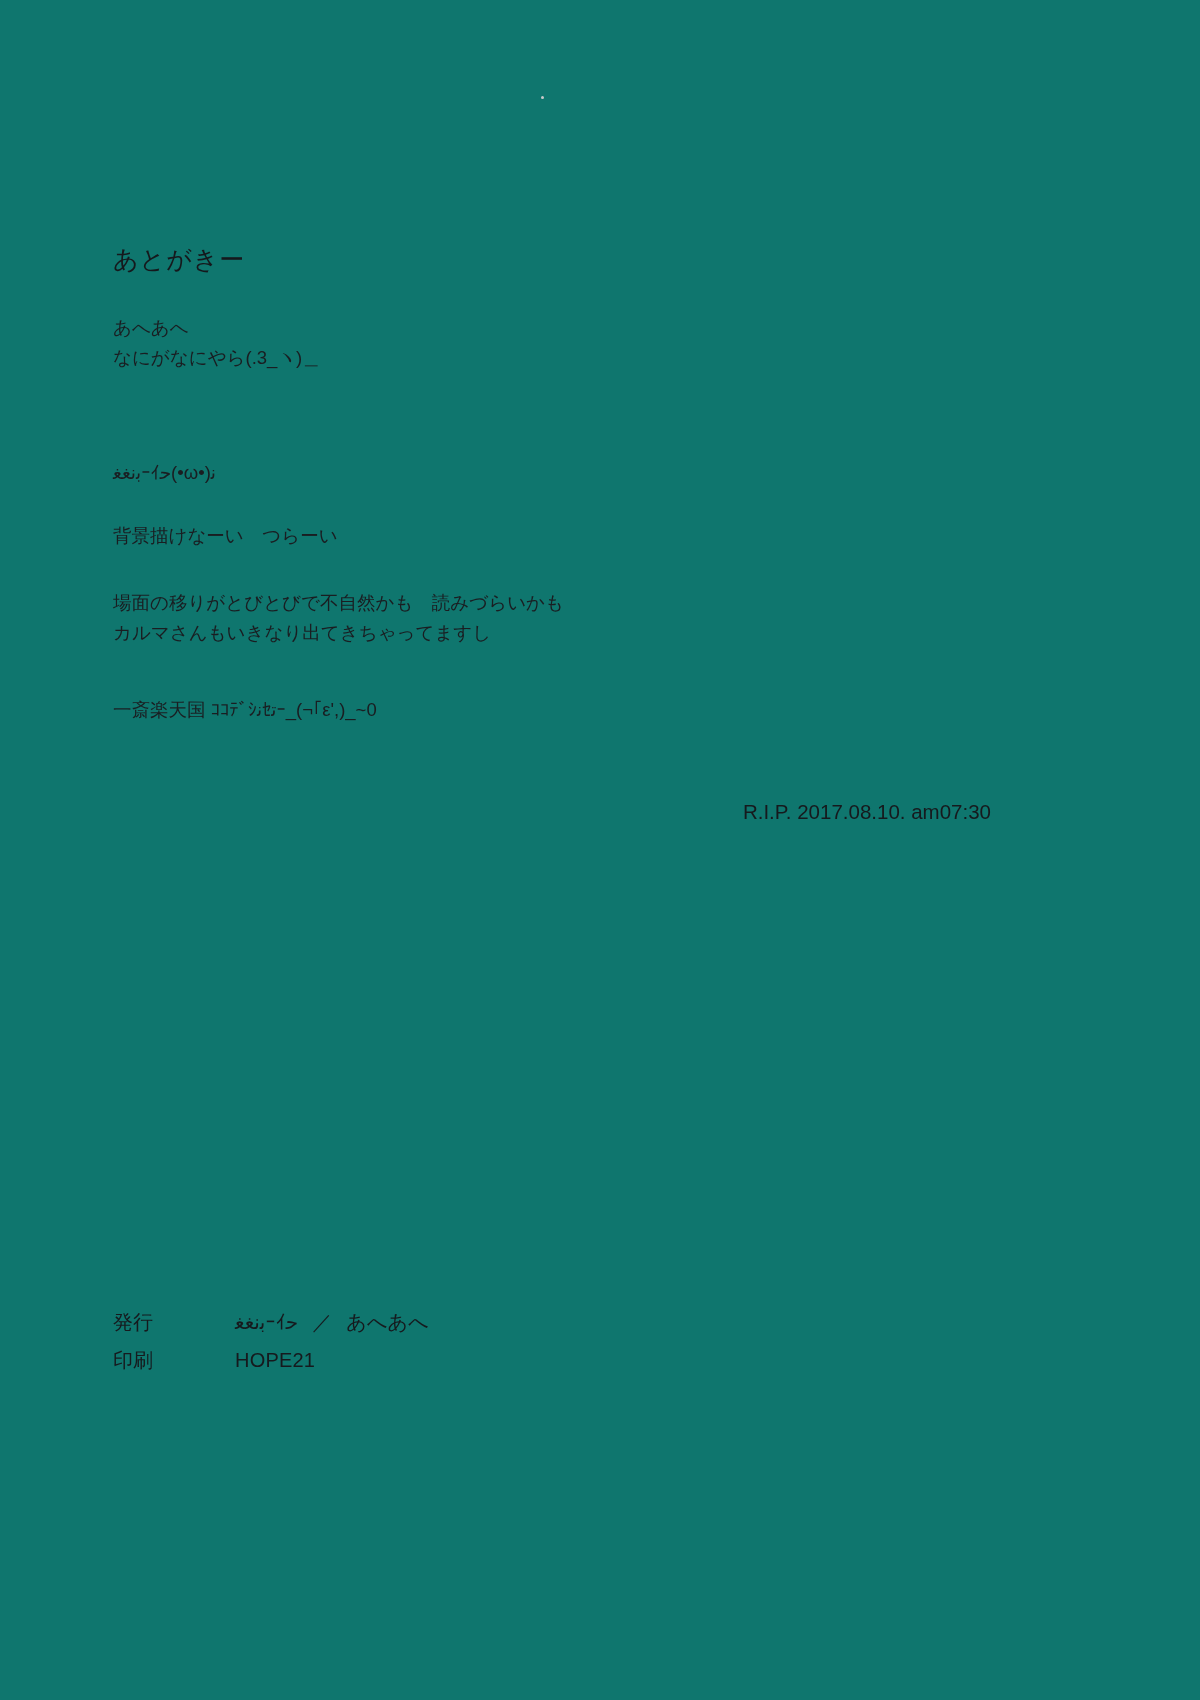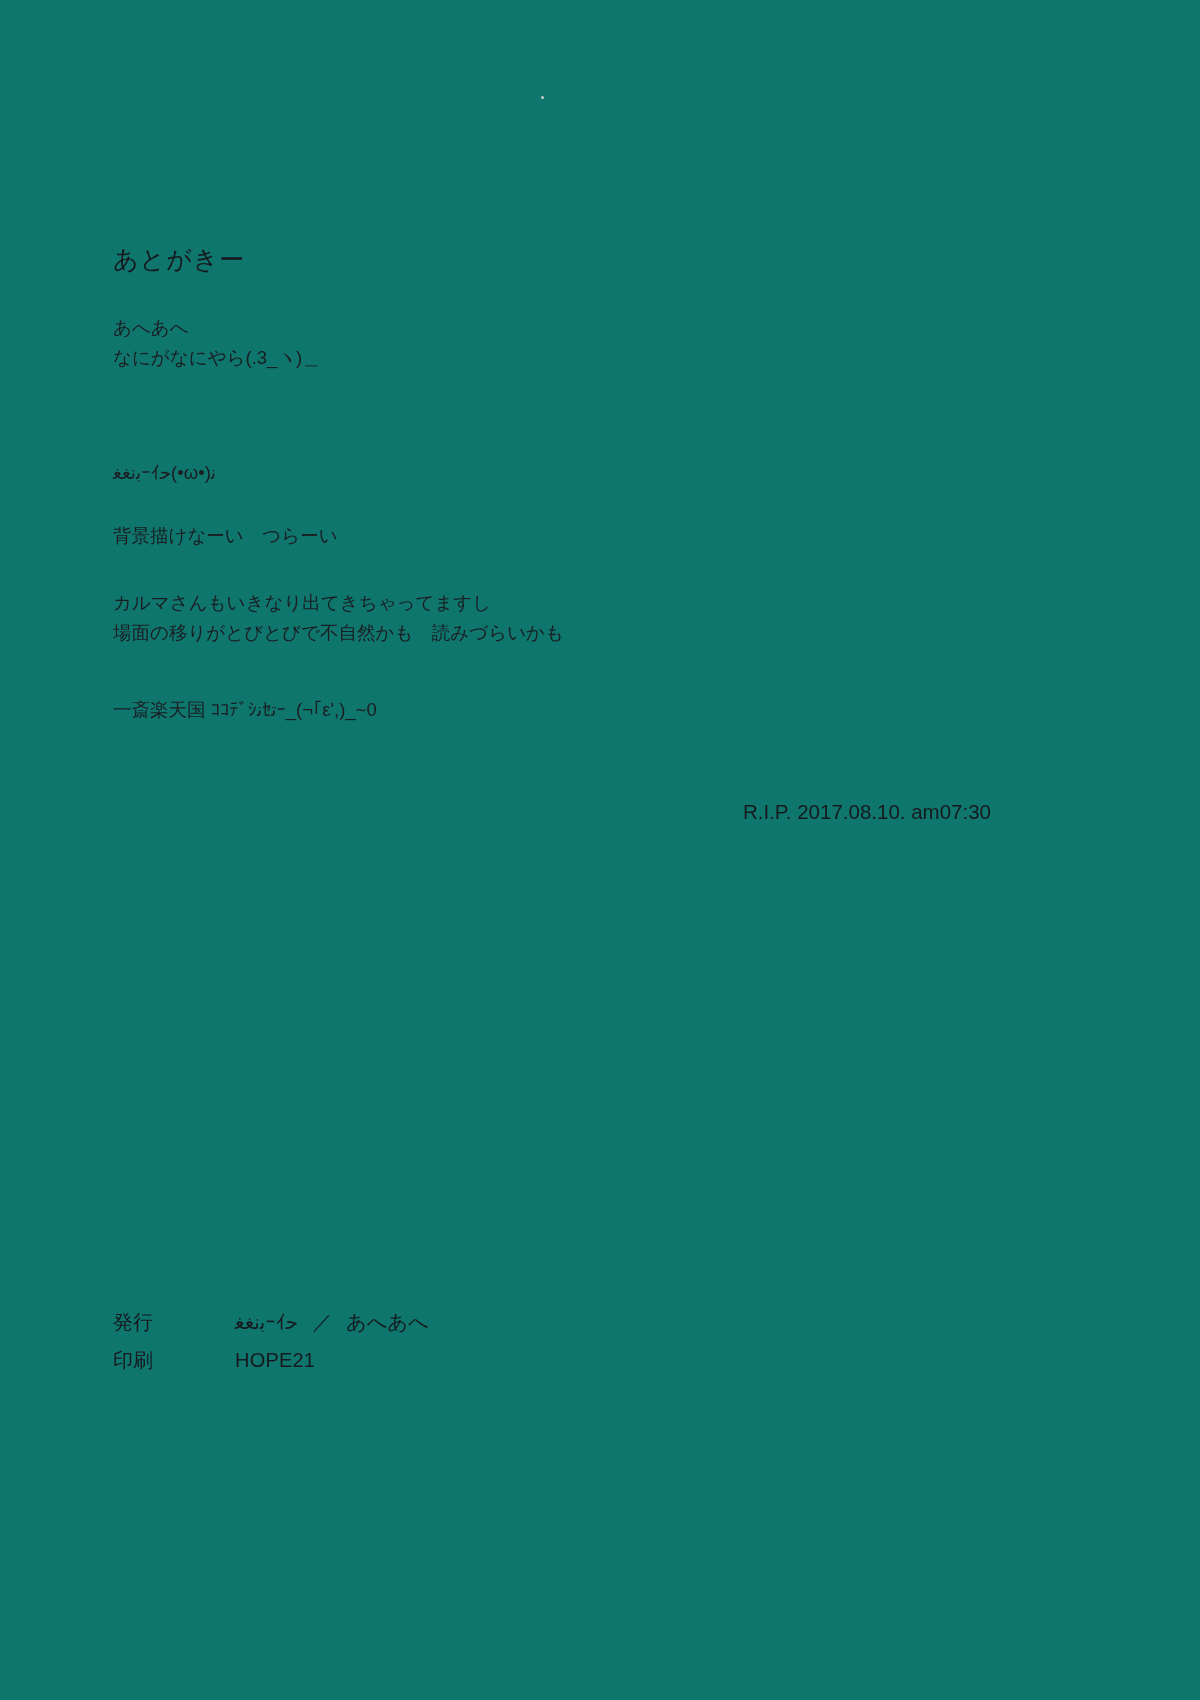--- a/index.html
+++ b/index.html
@@ -100,22 +100,22 @@
 
   <div class="body-block blk2">
     <div>ﺑﻧﻐﻐｰｲﺣ(•ω•)ﻧ</div>
   </div>
 
   <div class="body-block blk3">
     <div>背景描けなーい　つらーい</div>
   </div>
 
   <div class="body-block blk4">
+    <div>場面の移りがとびとびで不自然かも　読みづらいかも</div>
     <div>カルマさんもいきなり出てきちゃってますし</div>
-    <div>場面の移りがとびとびで不自然かも　読みづらいかも</div>
   </div>
 
   <div class="body-block blk5">
     <div>一斎楽天国 ｺｺﾃﾞｼﻧｾﺗｰ_(¬｢ε',)_~0</div>
   </div>
 
   <div class="rip">R.I.P. 2017.08.10. am07:30</div>
 
   <div class="colophon">
     <div class="colophon-row">

